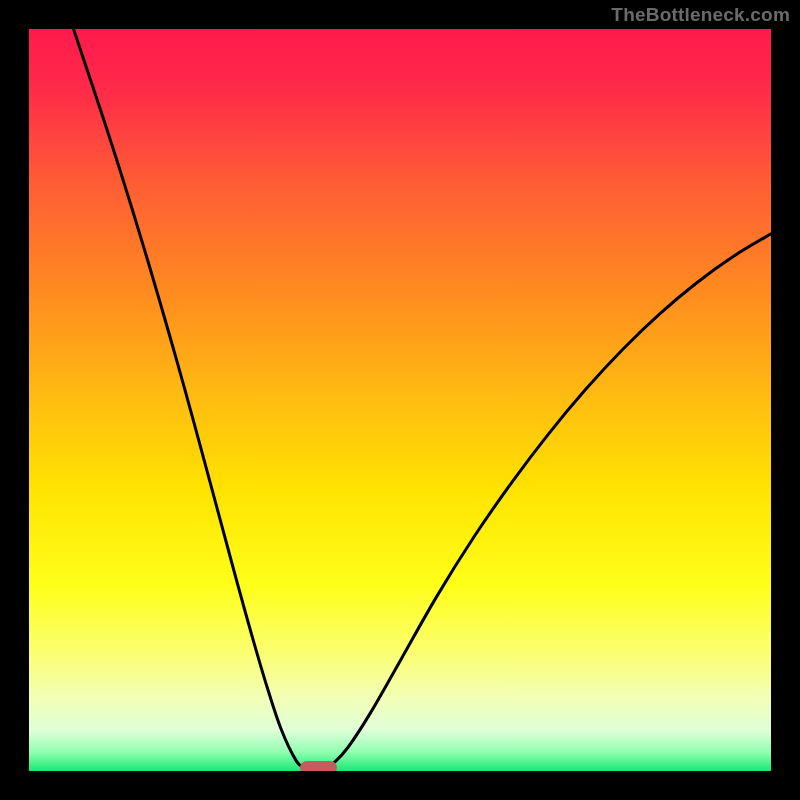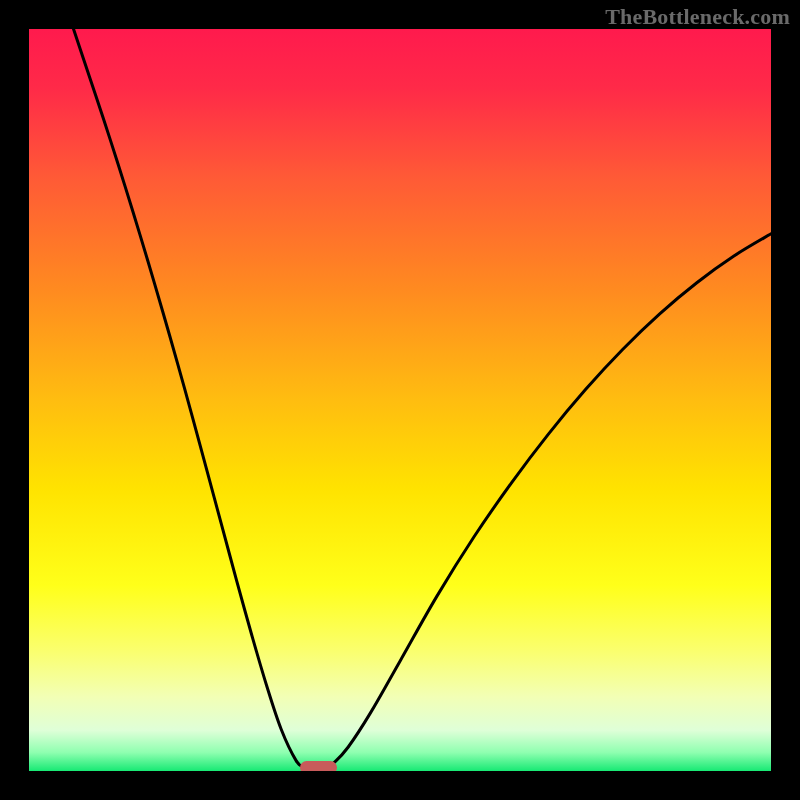--- a/index.html
+++ b/index.html
@@ -30,22 +30,22 @@
     overflow: visible;
   }
   .marker {
     position: absolute;
     border-radius: 12px;
   }
   .watermark {
     position: absolute;
     top: 4px;
     right: 10px;
-    font-family: Liberation Serif, serif;
-    font-size: 22px;
+    font-family: Liberation Sans, sans-serif;
+    font-size: 19px;
     font-weight: bold;
     color: #6a6a6a;
     letter-spacing: 0.2px;
   }
 </style>
 </head>
 <body>
 
 <div class="frame">
 

